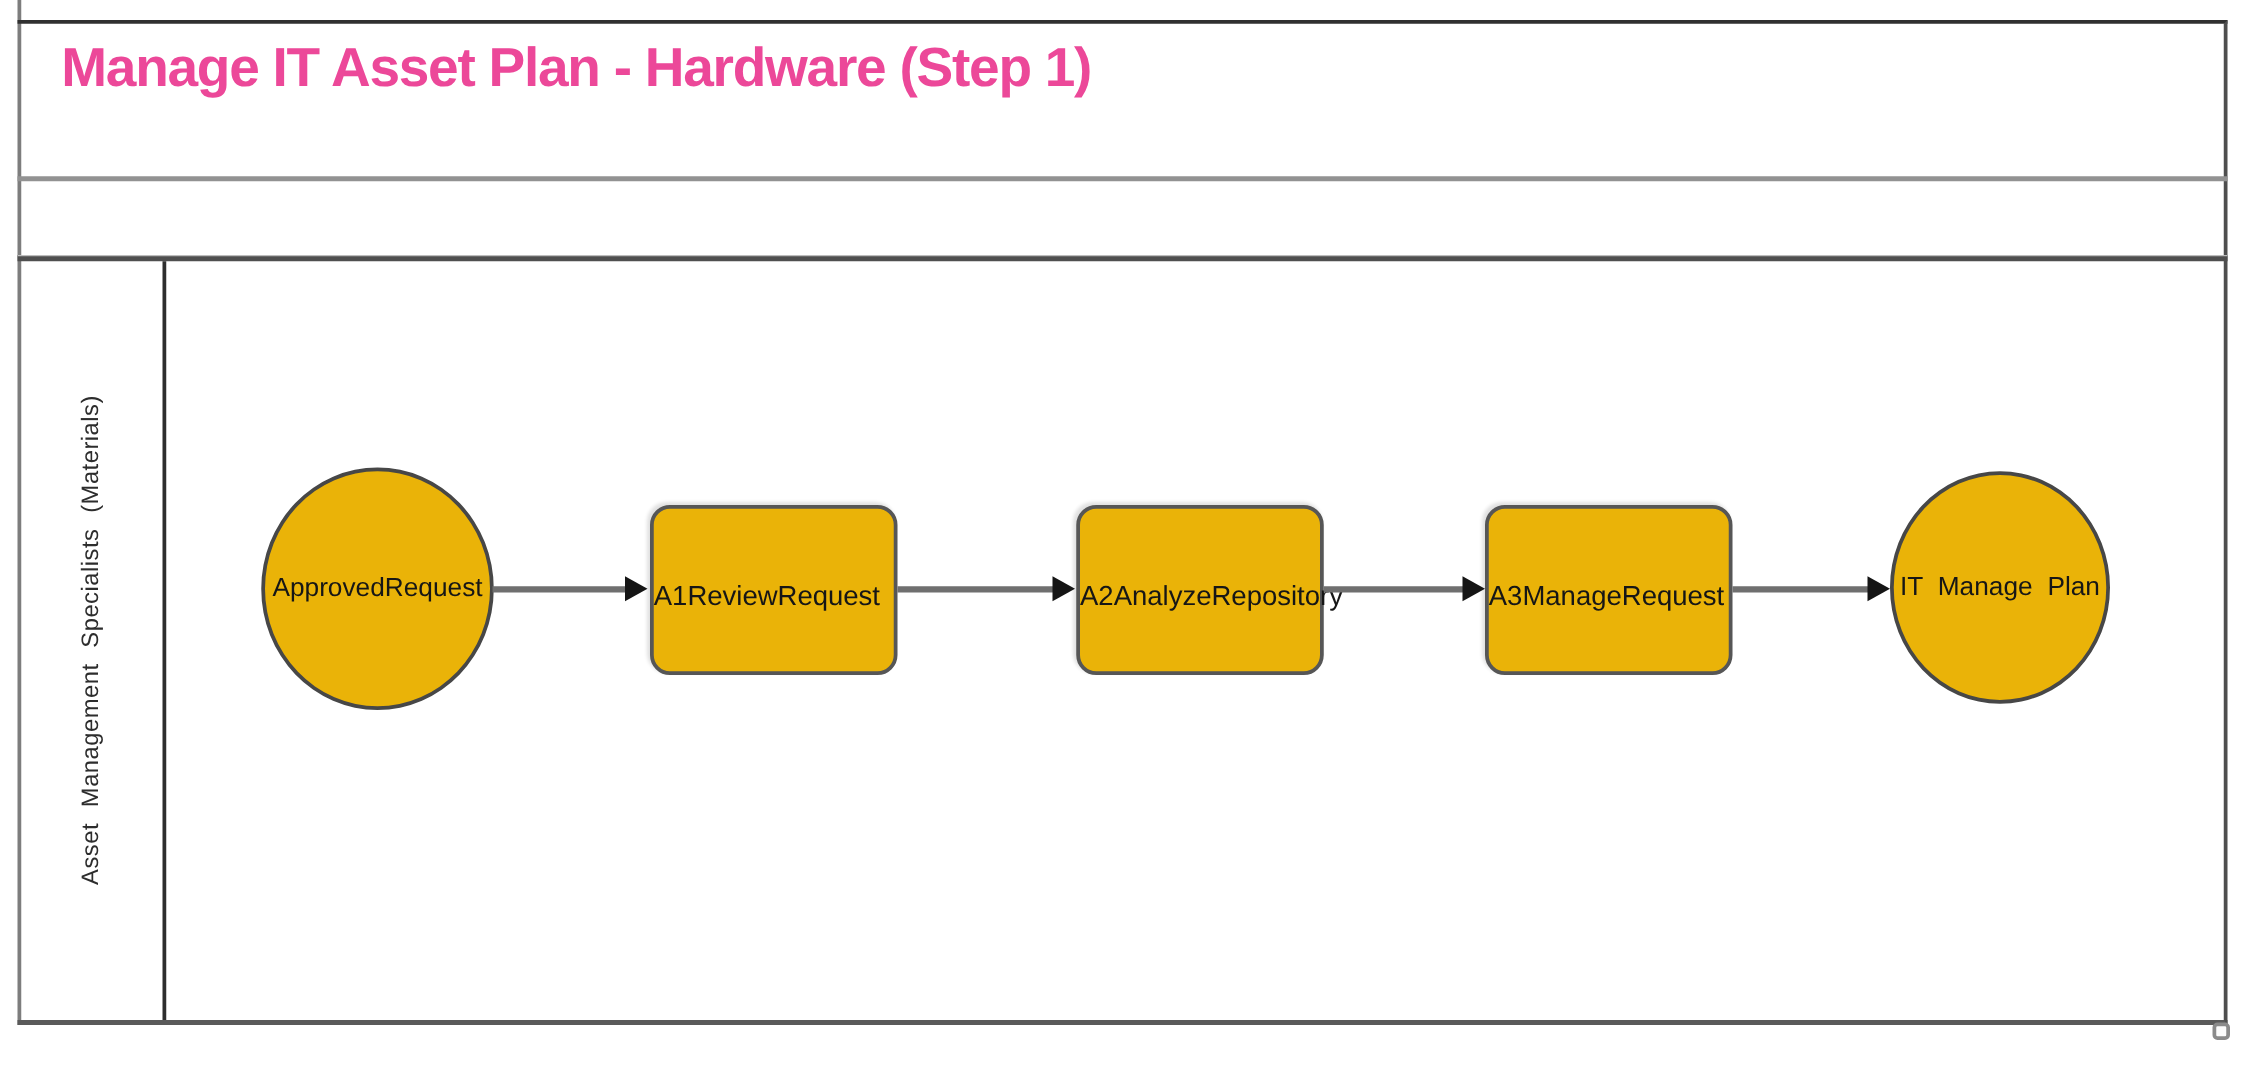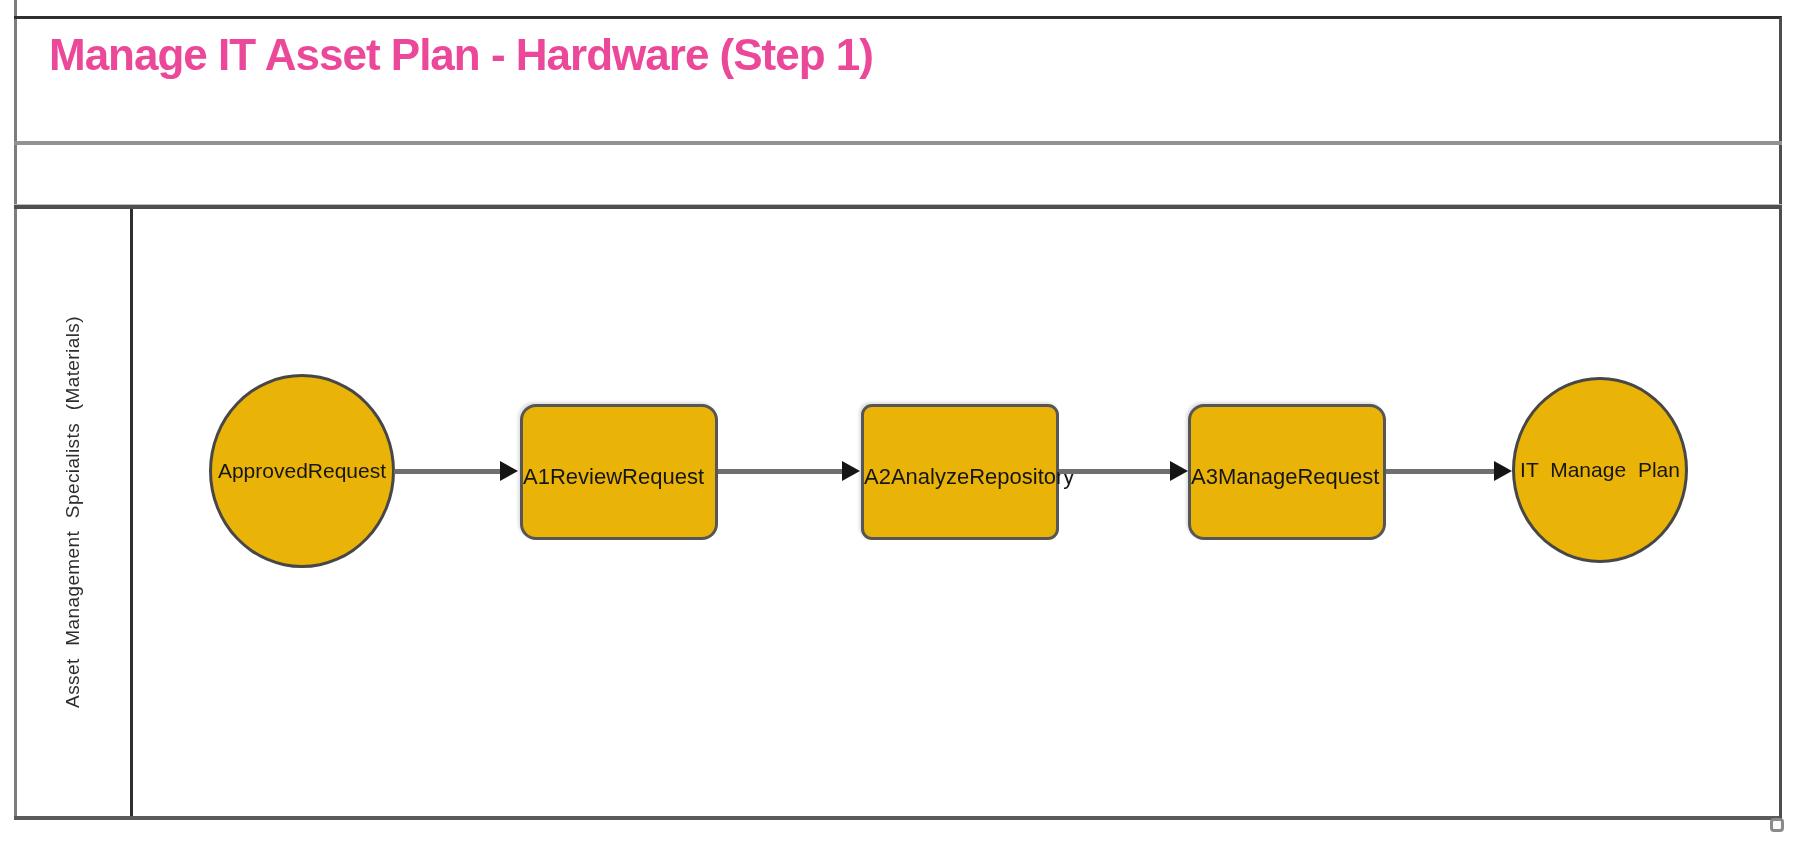--- a/index.html
+++ b/index.html
@@ -79,21 +79,21 @@
     border:3px solid #565656;
     border-radius:16px;
     width:198px; height:136px;
     font-size:22px;
     line-height:32px;
     justify-content:flex-start;
     padding-top:10px;
     box-shadow:-2px -2px 3px rgba(0,0,0,0.12);
   }
   .box-a1 { left:520px;  top:404px; }
-  .box-a2 { left:861px;  top:404px;border-radius:11px; }
+  .box-a2 { left:861px;  top:404px; }
   .box-a3 { left:1188px; top:404px; }
 
   
   .edge-line {
     top:469px; height:5px;
     background:#6f6f6f;
   }
   .edge-head {
     top:461px;
     width:0; height:0;

